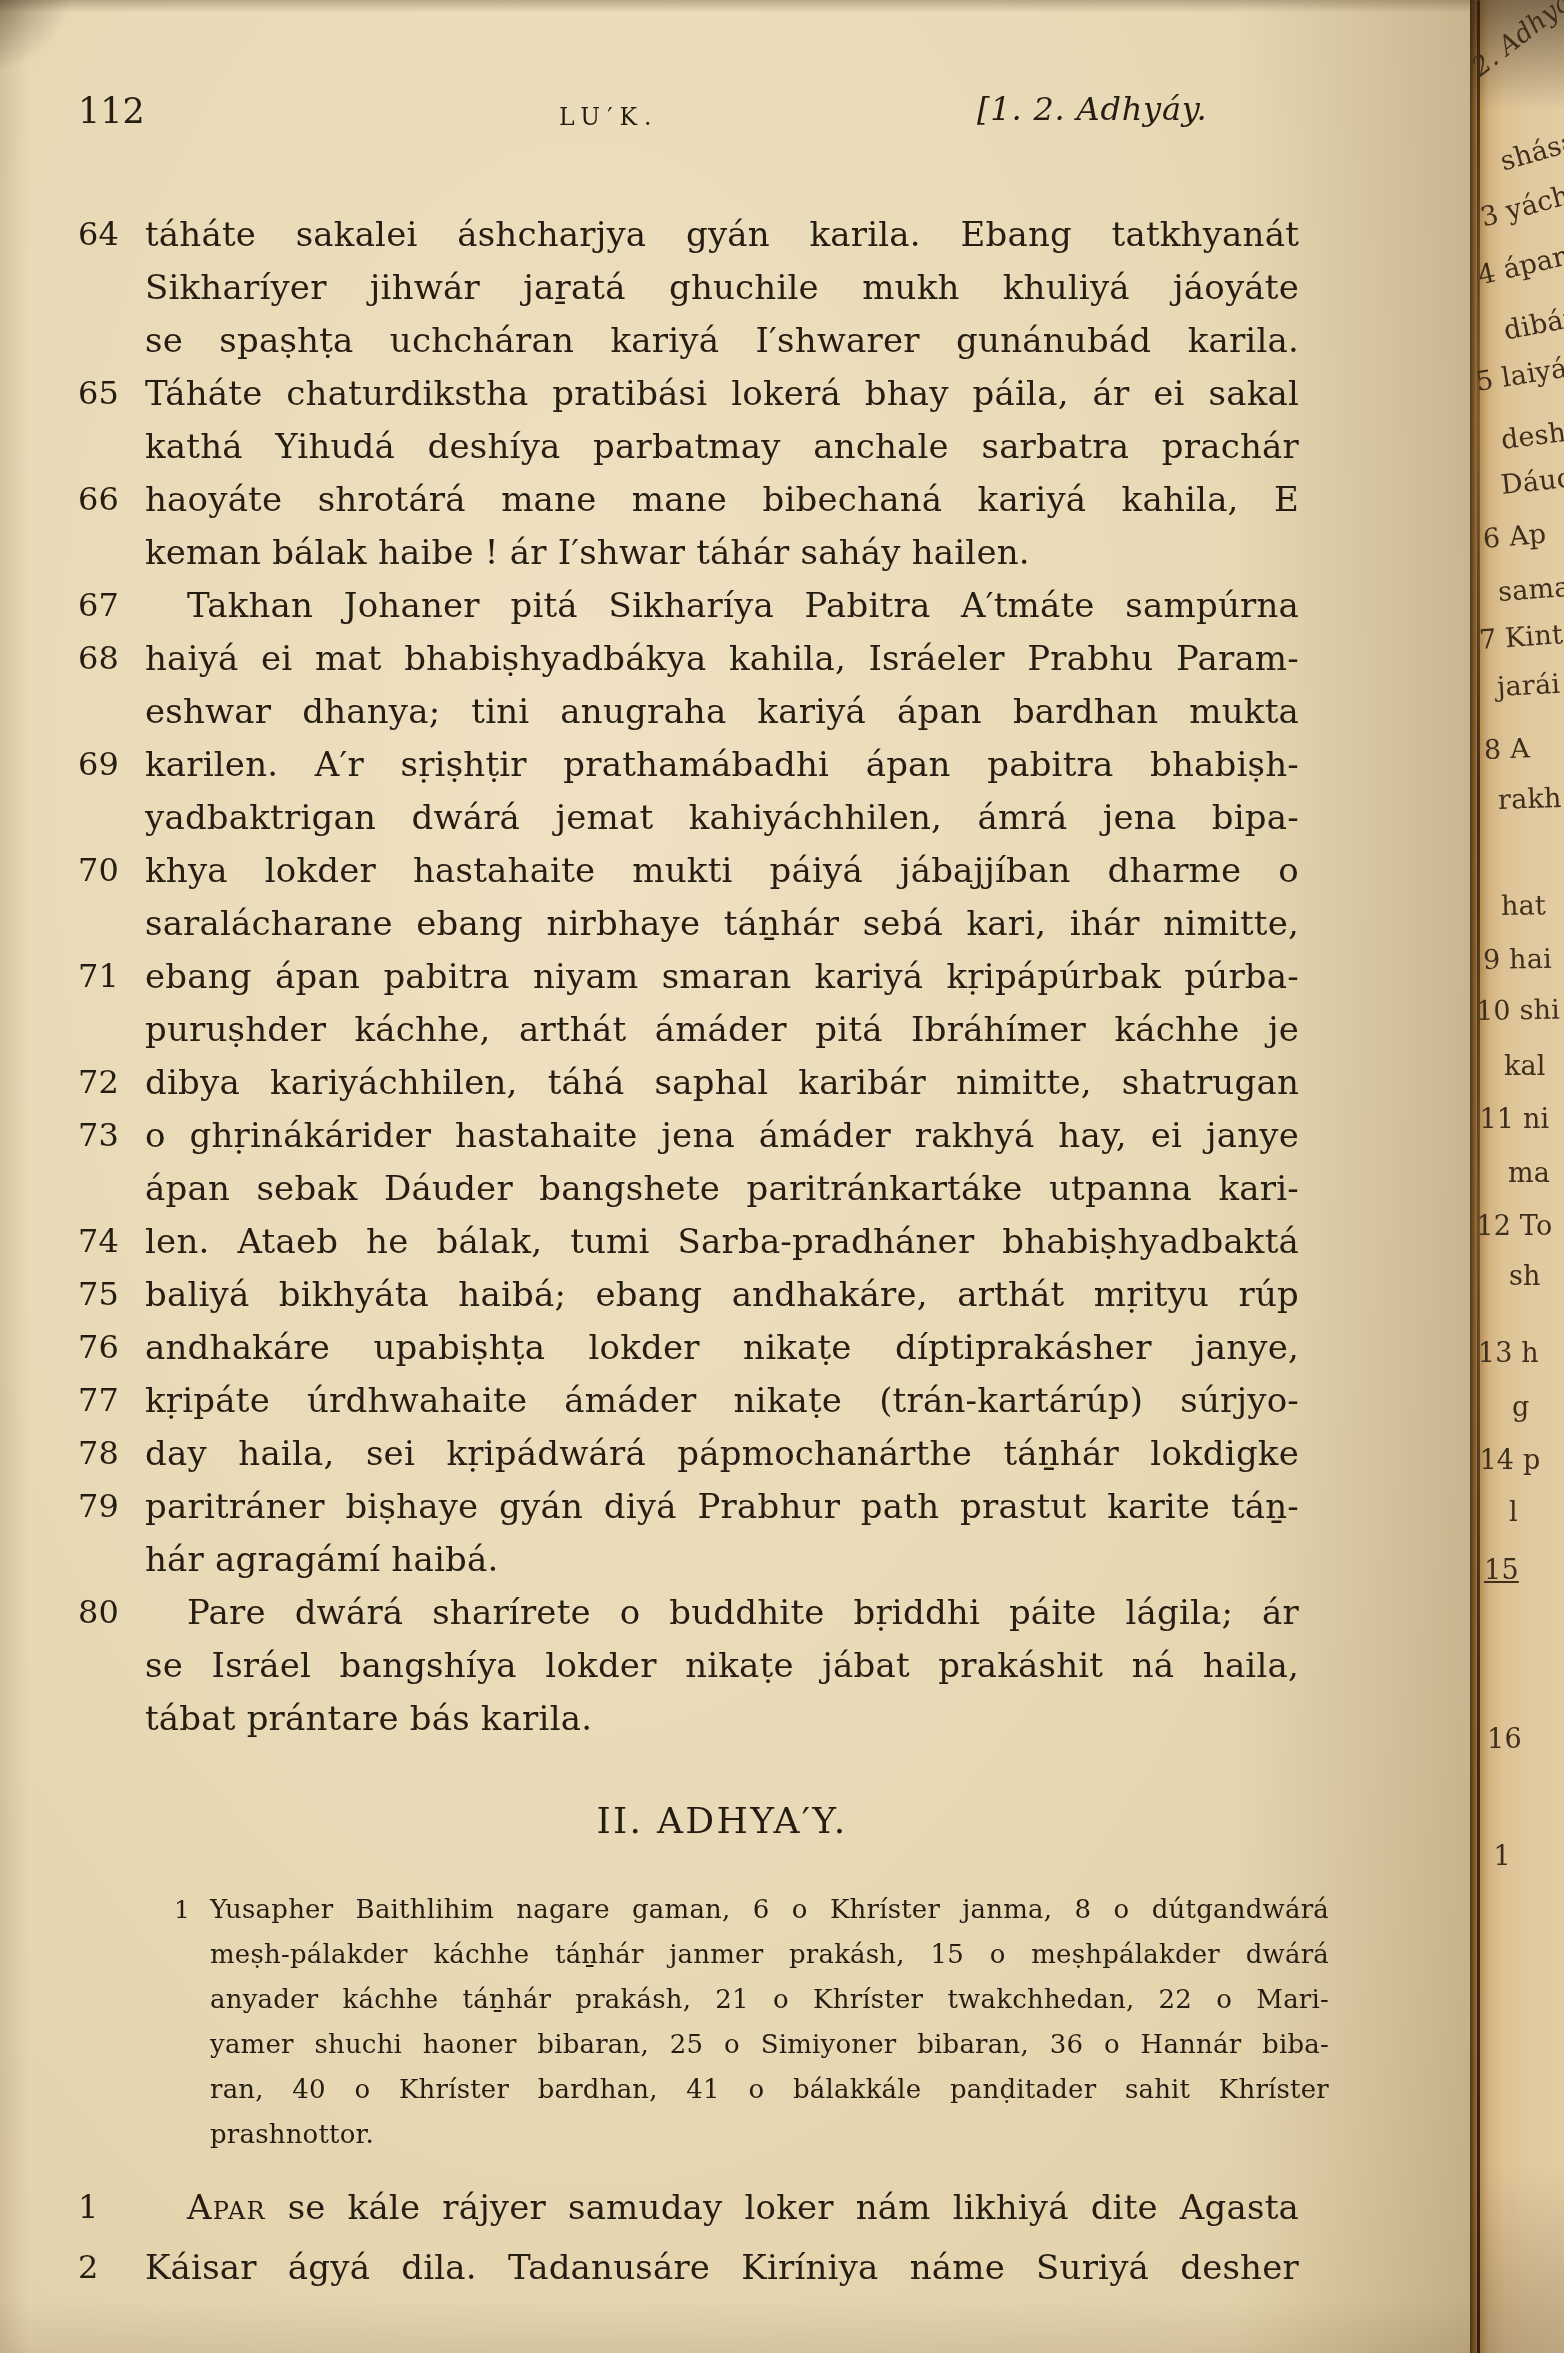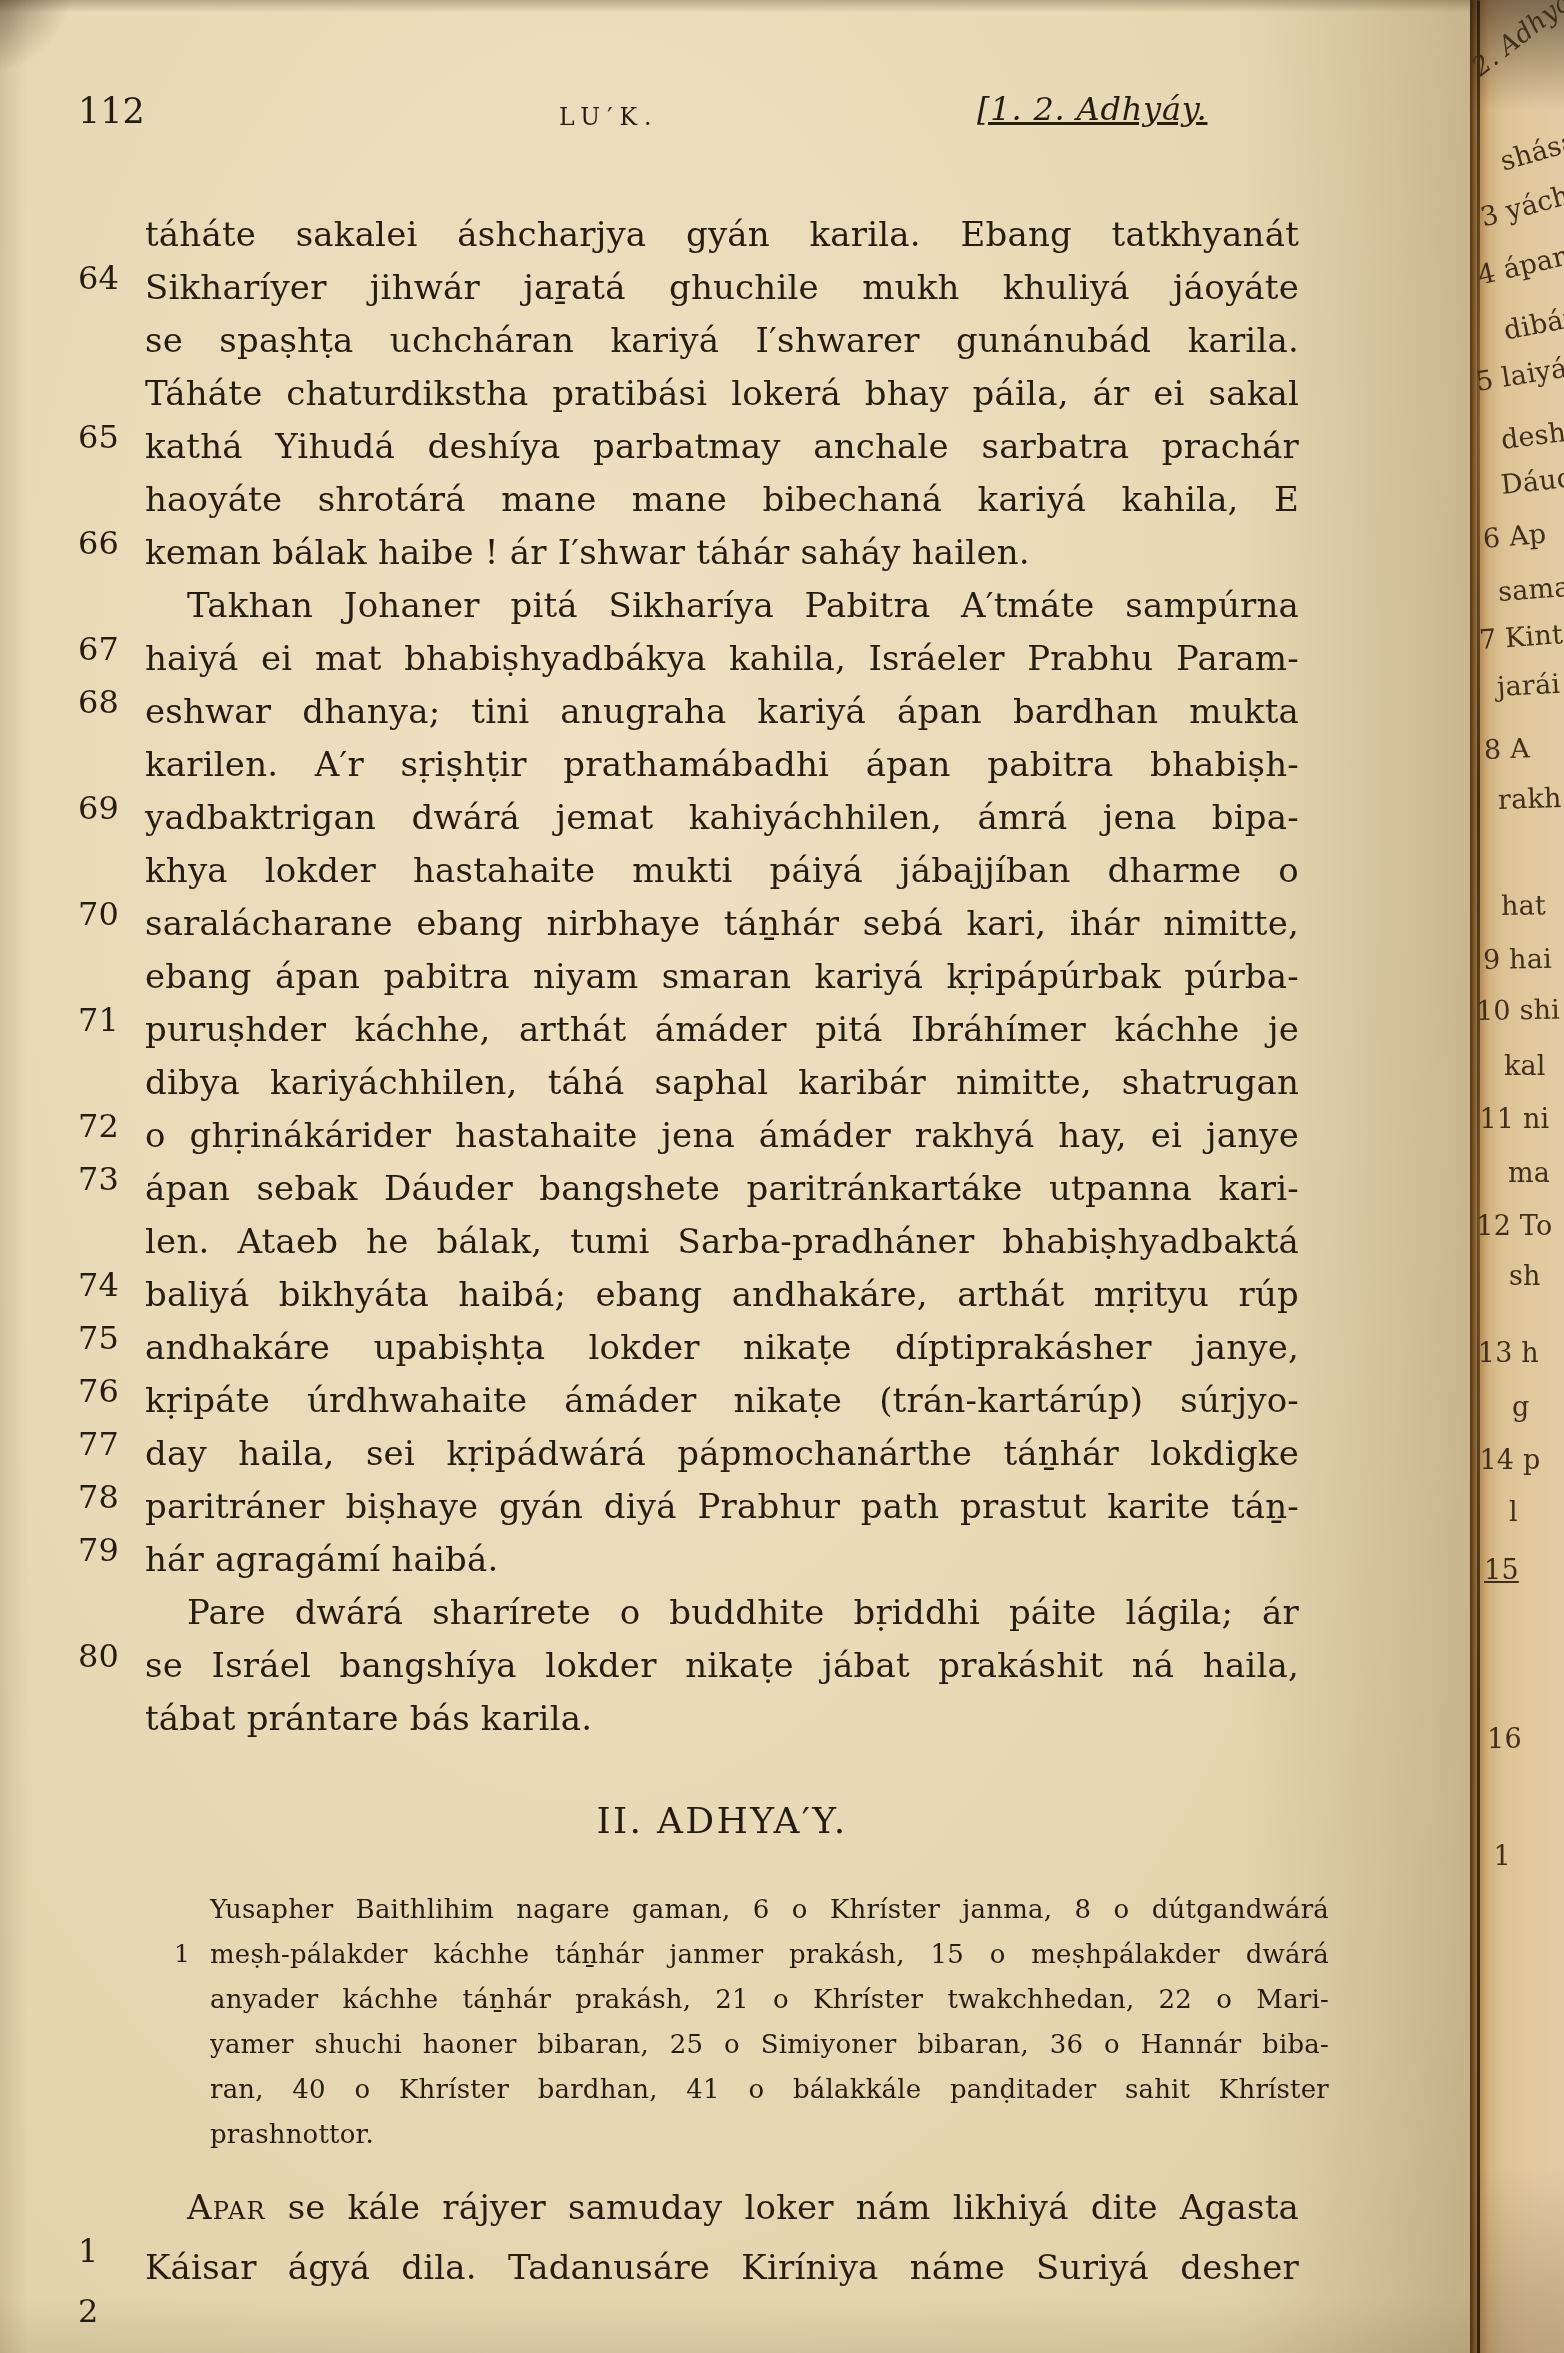--- a/index.html
+++ b/index.html
@@ -35,27 +35,27 @@
     border-radius:1.6px;
   }
   .frag{
     position:absolute;white-space:nowrap;color:#3f2e1b;
     transform-origin:left center;letter-spacing:0.2px;
   }
   .frag.it{font-style:italic;}
   
   .hdr-num{position:absolute;left:78px;top:91px;font-size:35px;}
   .hdr-title{position:absolute;left:559px;top:103px;font-size:23.5px;letter-spacing:7px;}
-  .hdr-ref{position:absolute;left:977px;top:90px;font-size:32px;font-style:italic;letter-spacing:0.8px;text-decoration:underline;}
+  .hdr-ref{position:absolute;left:977px;top:90px;font-size:32px;font-style:italic;letter-spacing:0.8px;}
   
   .text-block{position:absolute;left:145px;top:208px;width:1154px;}
   .line{position:relative;height:53px;line-height:53px;font-size:34px;letter-spacing:0.2px;}
   .just{text-align:justify;text-align-last:justify;}
   .ind{text-indent:42px;}
-  .num{position:absolute;left:-67px;top:0;width:63px;font-size:32px;text-indent:0;text-align:left;margin-top:44px;}
+  .num{position:absolute;left:-67px;top:0;width:63px;font-size:32px;text-indent:0;text-align:left;}
   .sc{font-variant:small-caps;letter-spacing:1.2px;margin-top:48px;}
   
   .chap-head{position:absolute;left:145px;top:1800px;width:1154px;text-align:center;
     font-size:36px;letter-spacing:2.3px;}
   .summary{position:absolute;left:210px;top:1887px;width:1119px;}
   .summary .line{height:45px;line-height:45px;font-size:26px;}
   .summary .num{left:-36px;width:33px;font-size:25px;}
   .ch2-verses{position:absolute;left:145px;top:2177px;width:1154px;}
   .ch2-verses .line{height:60px;line-height:60px;}
 </style>

